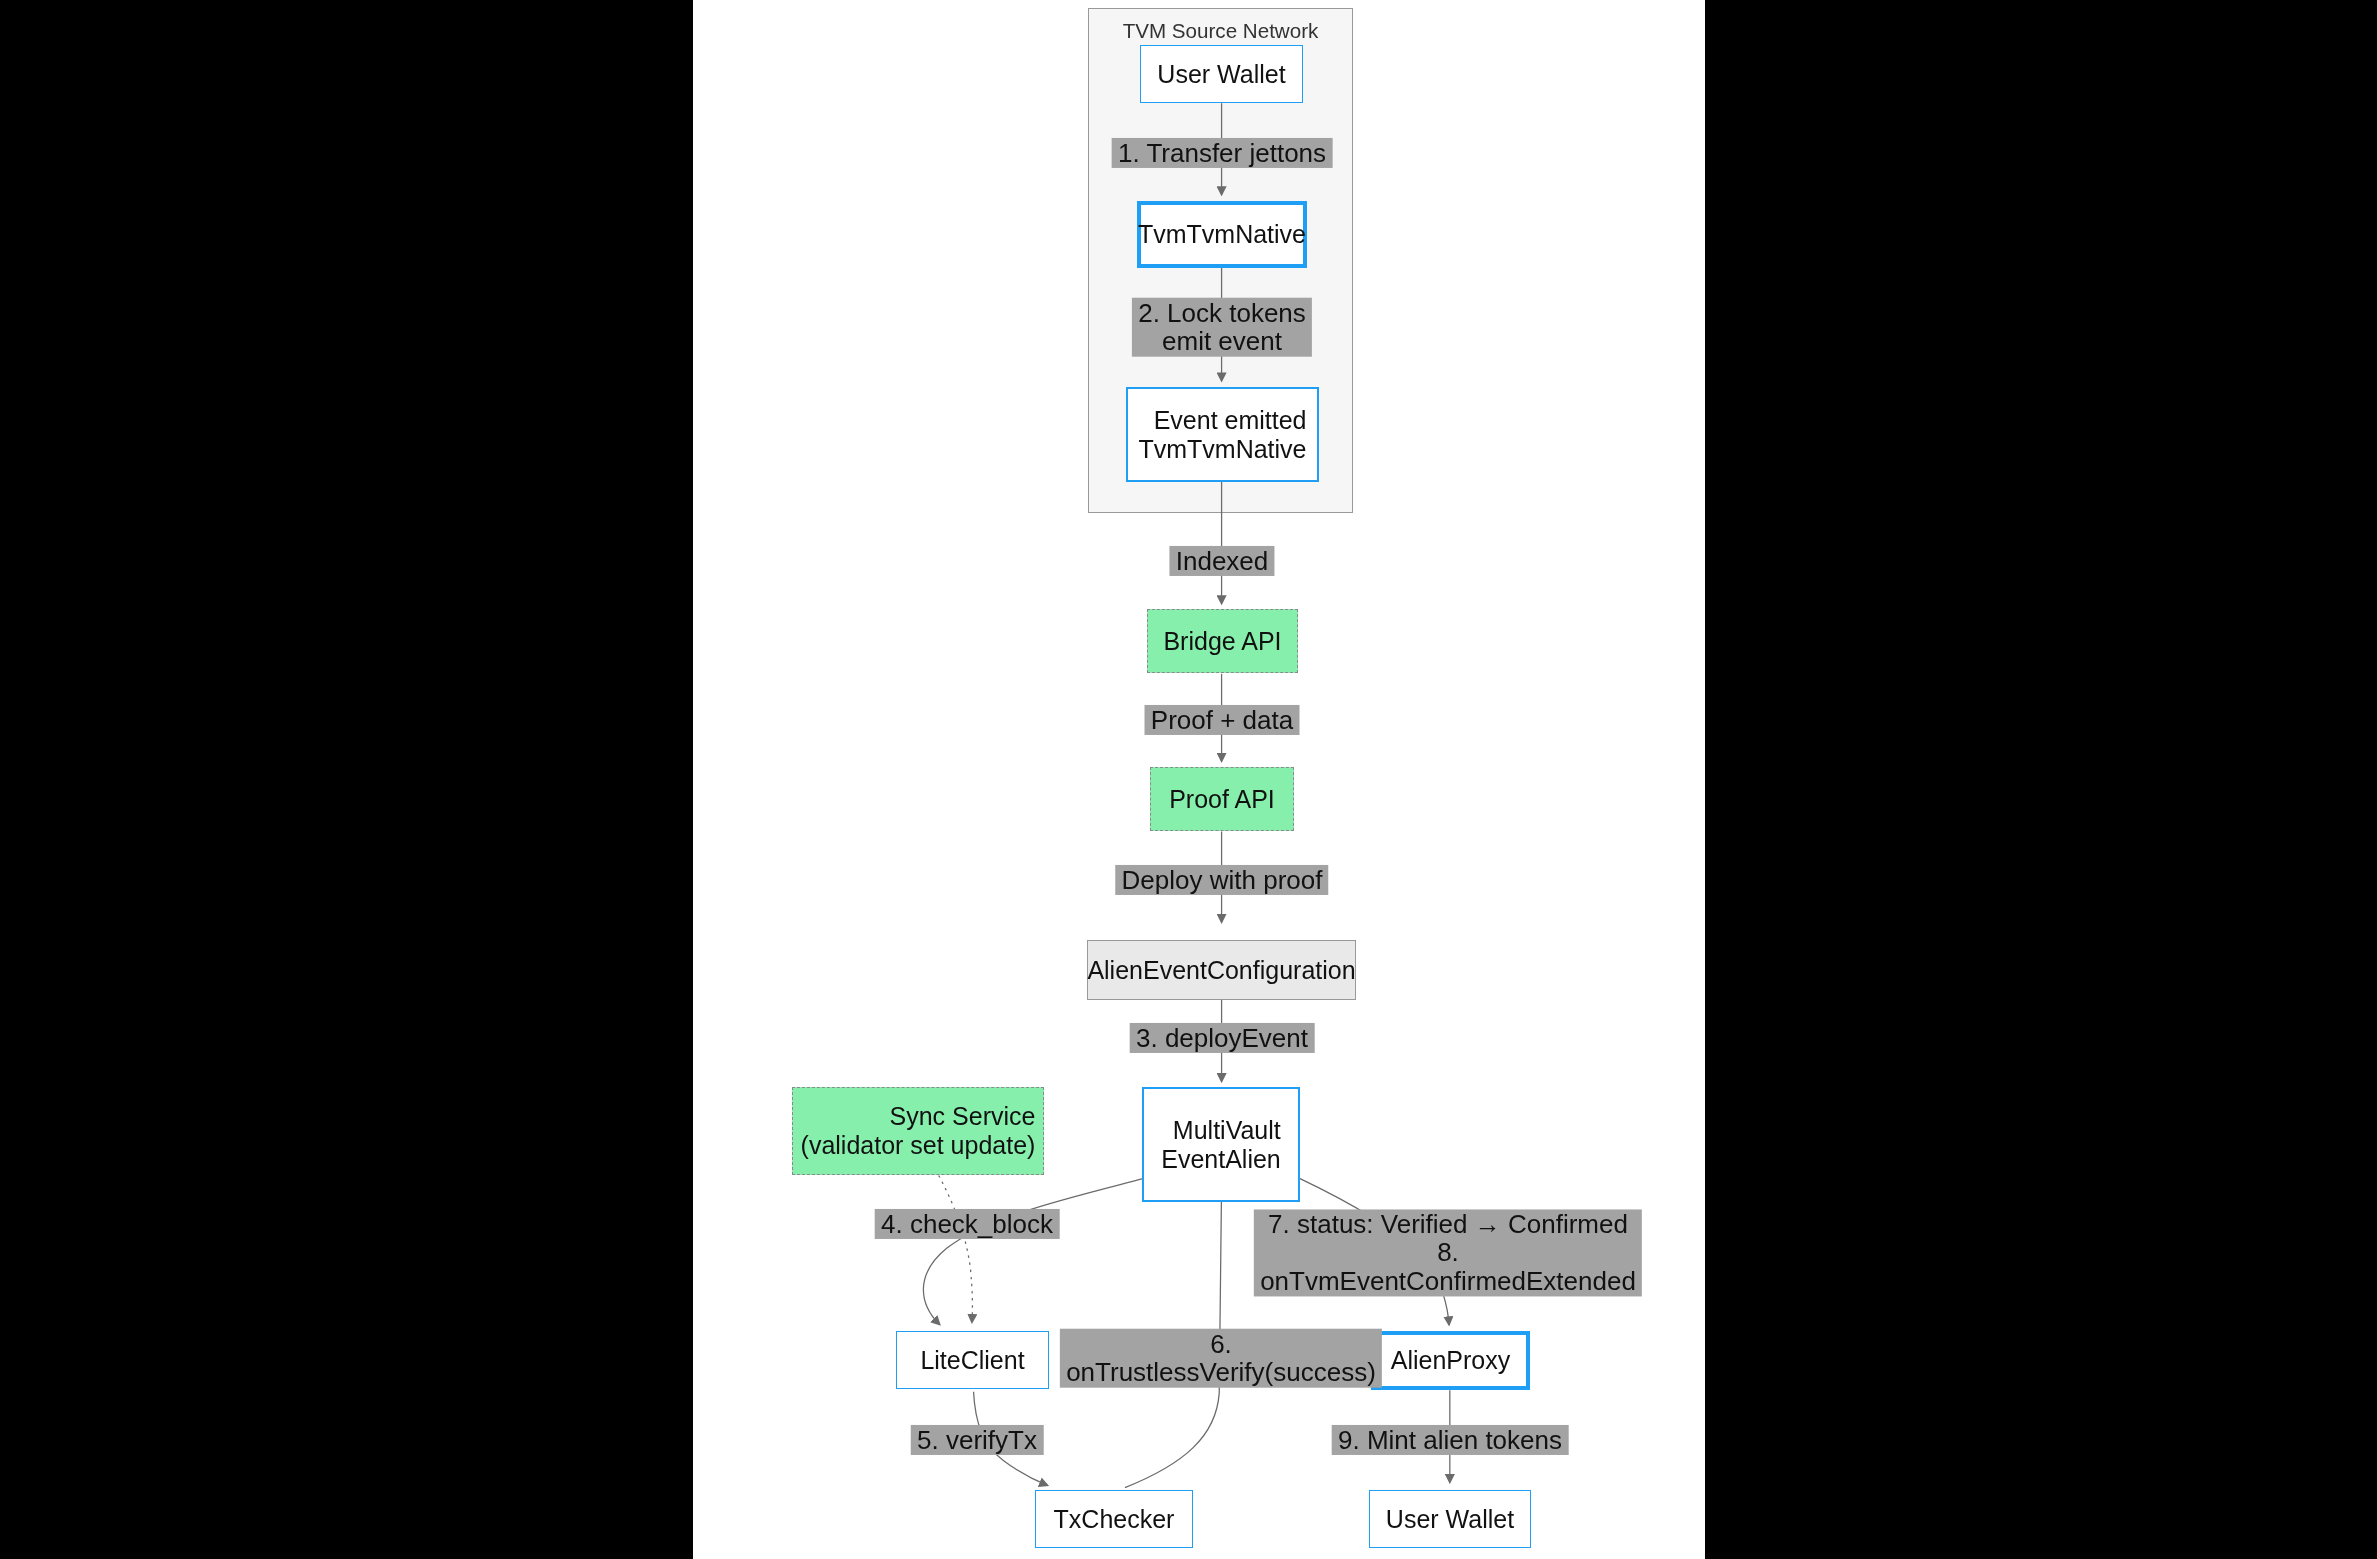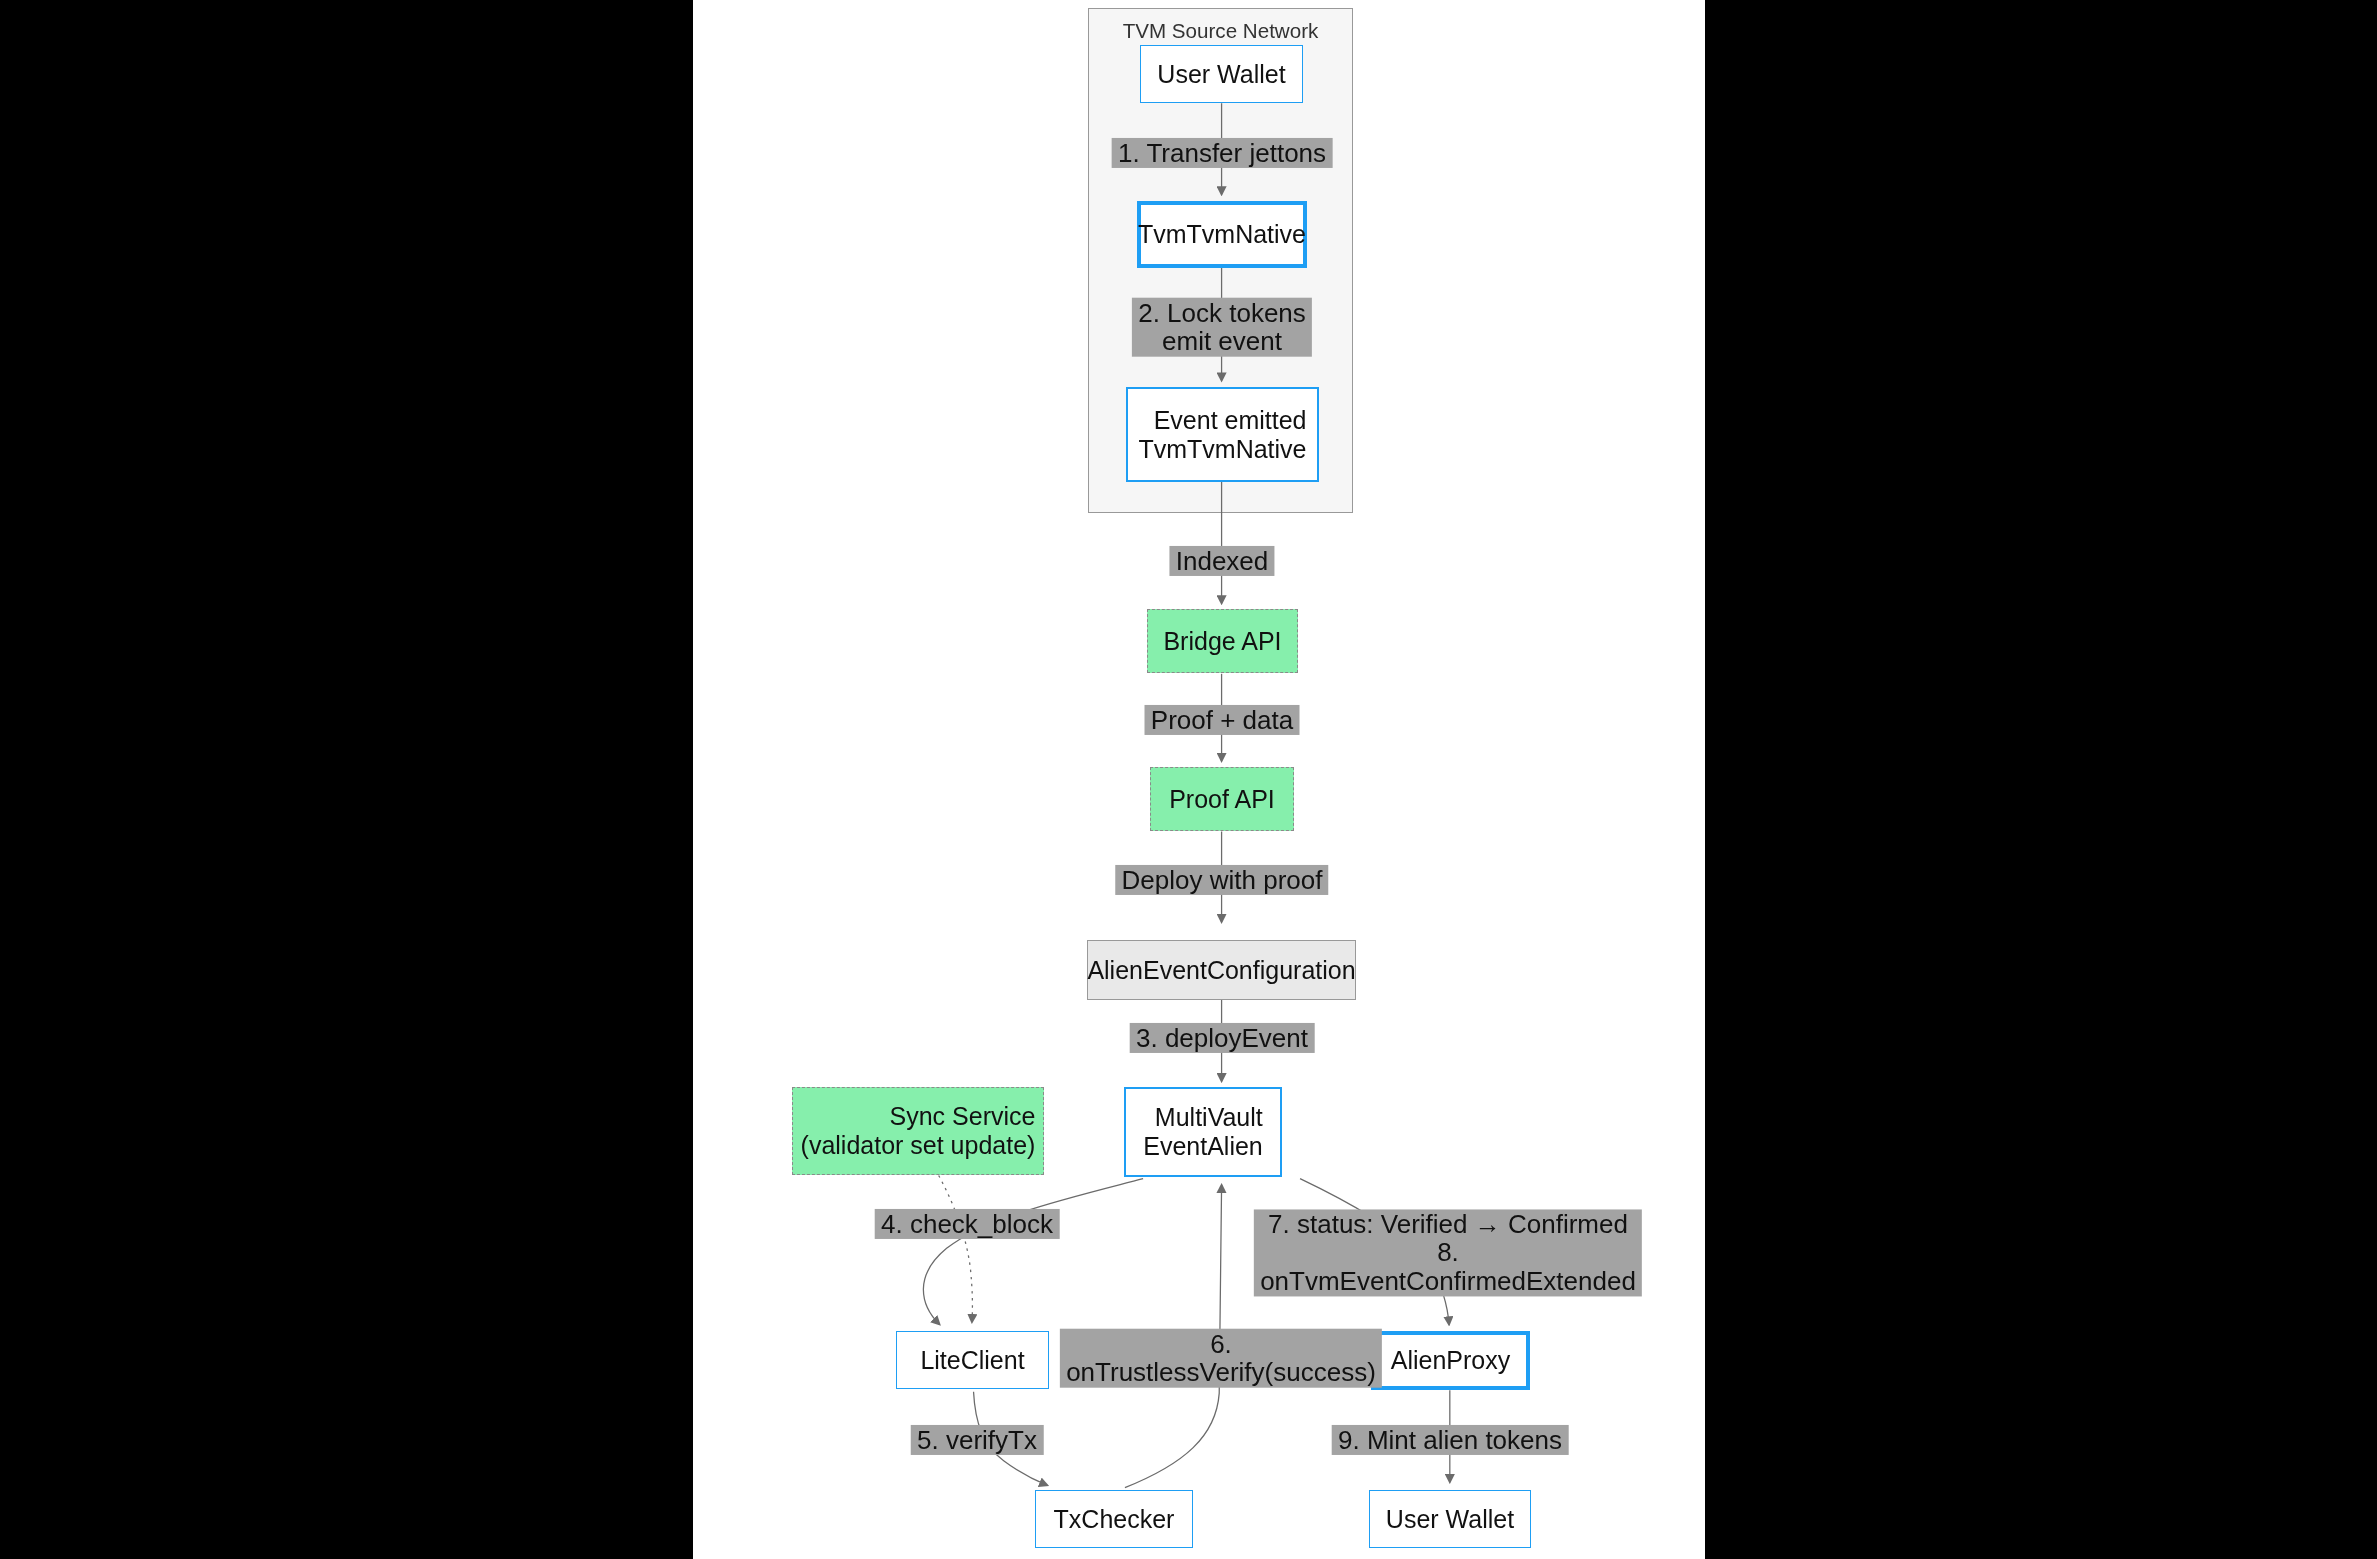--- a/index.html
+++ b/index.html
@@ -94,21 +94,21 @@
 
     <div class="node b-med" style="left:433px; top:387px; width:193px; height:95px;">Event emitted
 TvmTvmNative</div>
 
     <div class="node n-dashed" style="left:454px; top:609px; width:151px; height:64px;">Bridge API</div>
 
     <div class="node n-dashed" style="left:457px; top:767px; width:144px; height:64px;">Proof API</div>
 
     <div class="node n-config" style="left:394px; top:928px; width:269px; height:60px;">AlienEventConfiguration</div>
 
-    <div class="node b-med" style="left:431px; top:1087px; width:158px; height:90px;">MultiVault
+    <div class="node b-med" style="left:449px; top:1087px; width:158px; height:115px;">MultiVault
 EventAlien</div>
 
     <div class="node n-dashed" style="left:99px; top:1087px; width:252px; height:88px;">Sync Service
 (validator set update)</div>
 
     <div class="node b-thin" style="left:203px; top:1331px; width:153px; height:58px;">LiteClient</div>
 
     <div class="node b-thick" style="left:678px; top:1331px; width:159px; height:59px;">AlienProxy</div>
 
     <div class="node b-thin" style="left:342px; top:1490px; width:158px; height:58px;">TxChecker</div>

